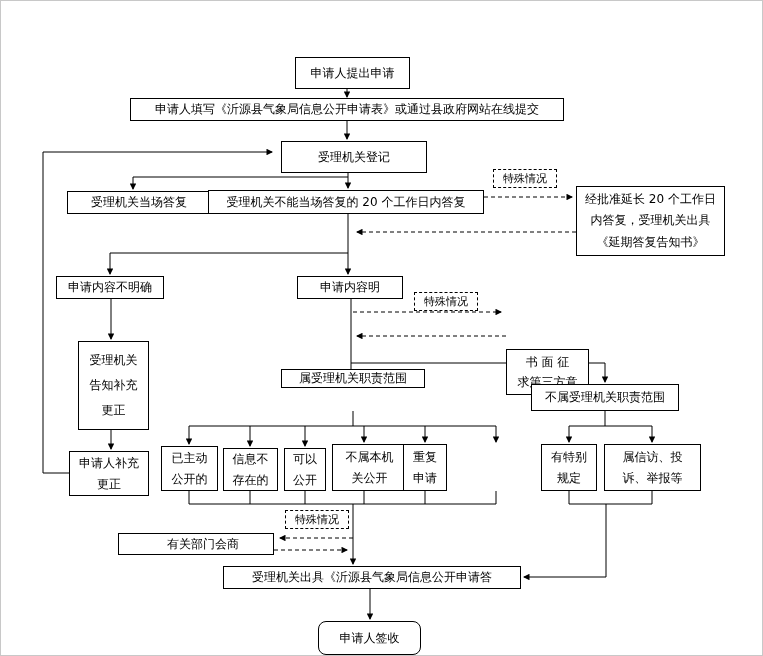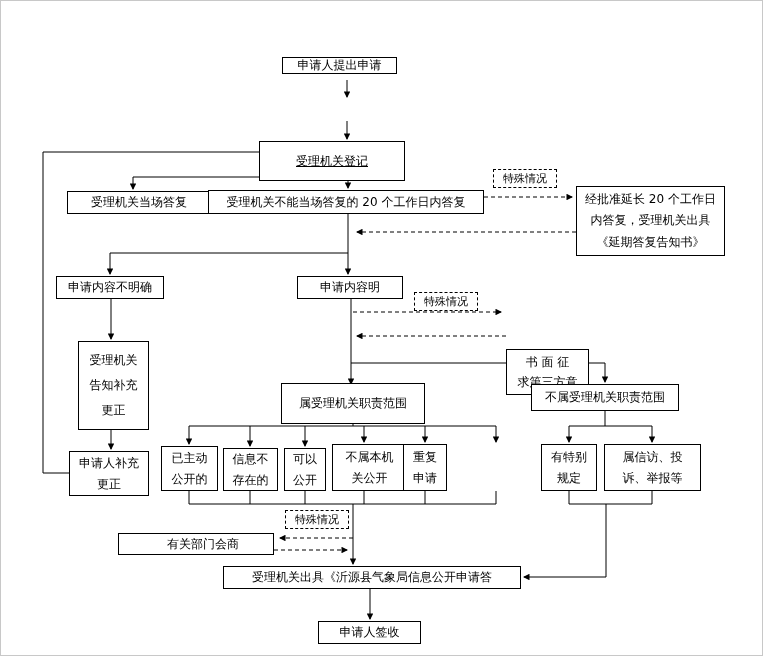--- a/index.html
+++ b/index.html
@@ -93,24 +93,25 @@
     <g stroke="#000" fill="none" stroke-width="1" stroke-dasharray="4 3">
       <path d="M483,196 H571" marker-end="url(#arr)"></path>
       <path d="M575,231 H356" marker-end="url(#arr)"></path>
       <path d="M352,311 H500" marker-end="url(#arr)"></path>
       <path d="M505,335 H356" marker-end="url(#arr)"></path>
       <path d="M352,537 H279" marker-end="url(#arr)"></path>
       <path d="M273,549 H346" marker-end="url(#arr)"></path>
     </g>
   </svg>
 
-  <div class="node" style="left:281px; top:56px; width:115px; height:17px;">申请人提出申请</div>
+  <div class="node" style="left:294px; top:56px; width:115px; height:32px;">申请人提出申请</div>
 
+  <div class="node" style="left:129px; top:97px; width:434px; height:23px;">申请人填写《沂源县气象局信息公开申请表》或通过县政府网站在线提交</div>
 
-  <div class="node" style="left:258px; top:140px; width:146px; height:40px;text-decoration:underline;">受理机关登记</div>
+  <div class="node" style="left:280px; top:140px; width:146px; height:32px;">受理机关登记</div>
 
   <div class="node" style="left:66px; top:190px; width:144px; height:23px;">受理机关当场答复</div>
 
   <div class="node" style="left:207px; top:189px; width:276px; height:24px;">受理机关不能当场答复的 20 个工作日内答复</div>
 
   <div class="node dashed" style="left:492px; top:168px; width:64px; height:19px;">特殊情况</div>
 
   <div class="node" style="left:575px; top:185px; width:149px; height:70px; line-height:1.8;">经批准延长 20 个工作日
 内答复，受理机关出具
 《延期答复告知书》</div>
@@ -121,21 +122,21 @@
 
   <div class="node dashed" style="left:413px; top:291px; width:64px; height:19px;">特殊情况</div>
 
   <div class="node" style="left:505px; top:300px; width:83px; height:46px; line-height:1.7;margin-top:48px;">书 面 征
 求第三方意</div>
 
   <div class="node" style="left:77px; top:340px; width:71px; height:89px; line-height:2.1;">受理机关
 告知补充
 更正</div>
 
-  <div class="node" style="left:280px; top:382px; width:144px; height:41px;font-family:Liberation Serif, serif;">属受理机关职责范围</div>
+  <div class="node" style="left:280px; top:368px; width:144px; height:19px;font-family:Liberation Serif, serif;">属受理机关职责范围</div>
 
   <div class="node" style="left:530px; top:383px; width:148px; height:27px;">不属受理机关职责范围</div>
 
   <div class="node" style="left:68px; top:450px; width:80px; height:45px; line-height:1.7;">申请人补充
 更正</div>
 
   <div class="node" style="left:160px; top:445px; width:57px; height:45px; line-height:1.7;">已主动
 公开的</div>
 
   <div class="node" style="left:222px; top:447px; width:55px; height:43px; line-height:1.7;">信息不
@@ -156,15 +157,15 @@
 
   <div class="node" style="left:603px; top:443px; width:97px; height:47px; line-height:1.7;">属信访、投
 诉、举报等</div>
 
   <div class="node dashed" style="left:284px; top:509px; width:64px; height:19px;">特殊情况</div>
 
   <div class="node" style="left:117px; top:532px; width:156px; height:22px;padding-left:16px;">有关部门会商</div>
 
   <div class="node" style="left:222px; top:565px; width:298px; height:23px;">受理机关出具《沂源县气象局信息公开申请答</div>
 
-  <div class="node" style="left:317px; top:620px; width:103px; height:23px;">申请人签收</div>
+  <div class="node" style="left:317px; top:620px; width:103px; height:34px;border-radius:8px;">申请人签收</div>
 
 </div>
 
 </body></html>

